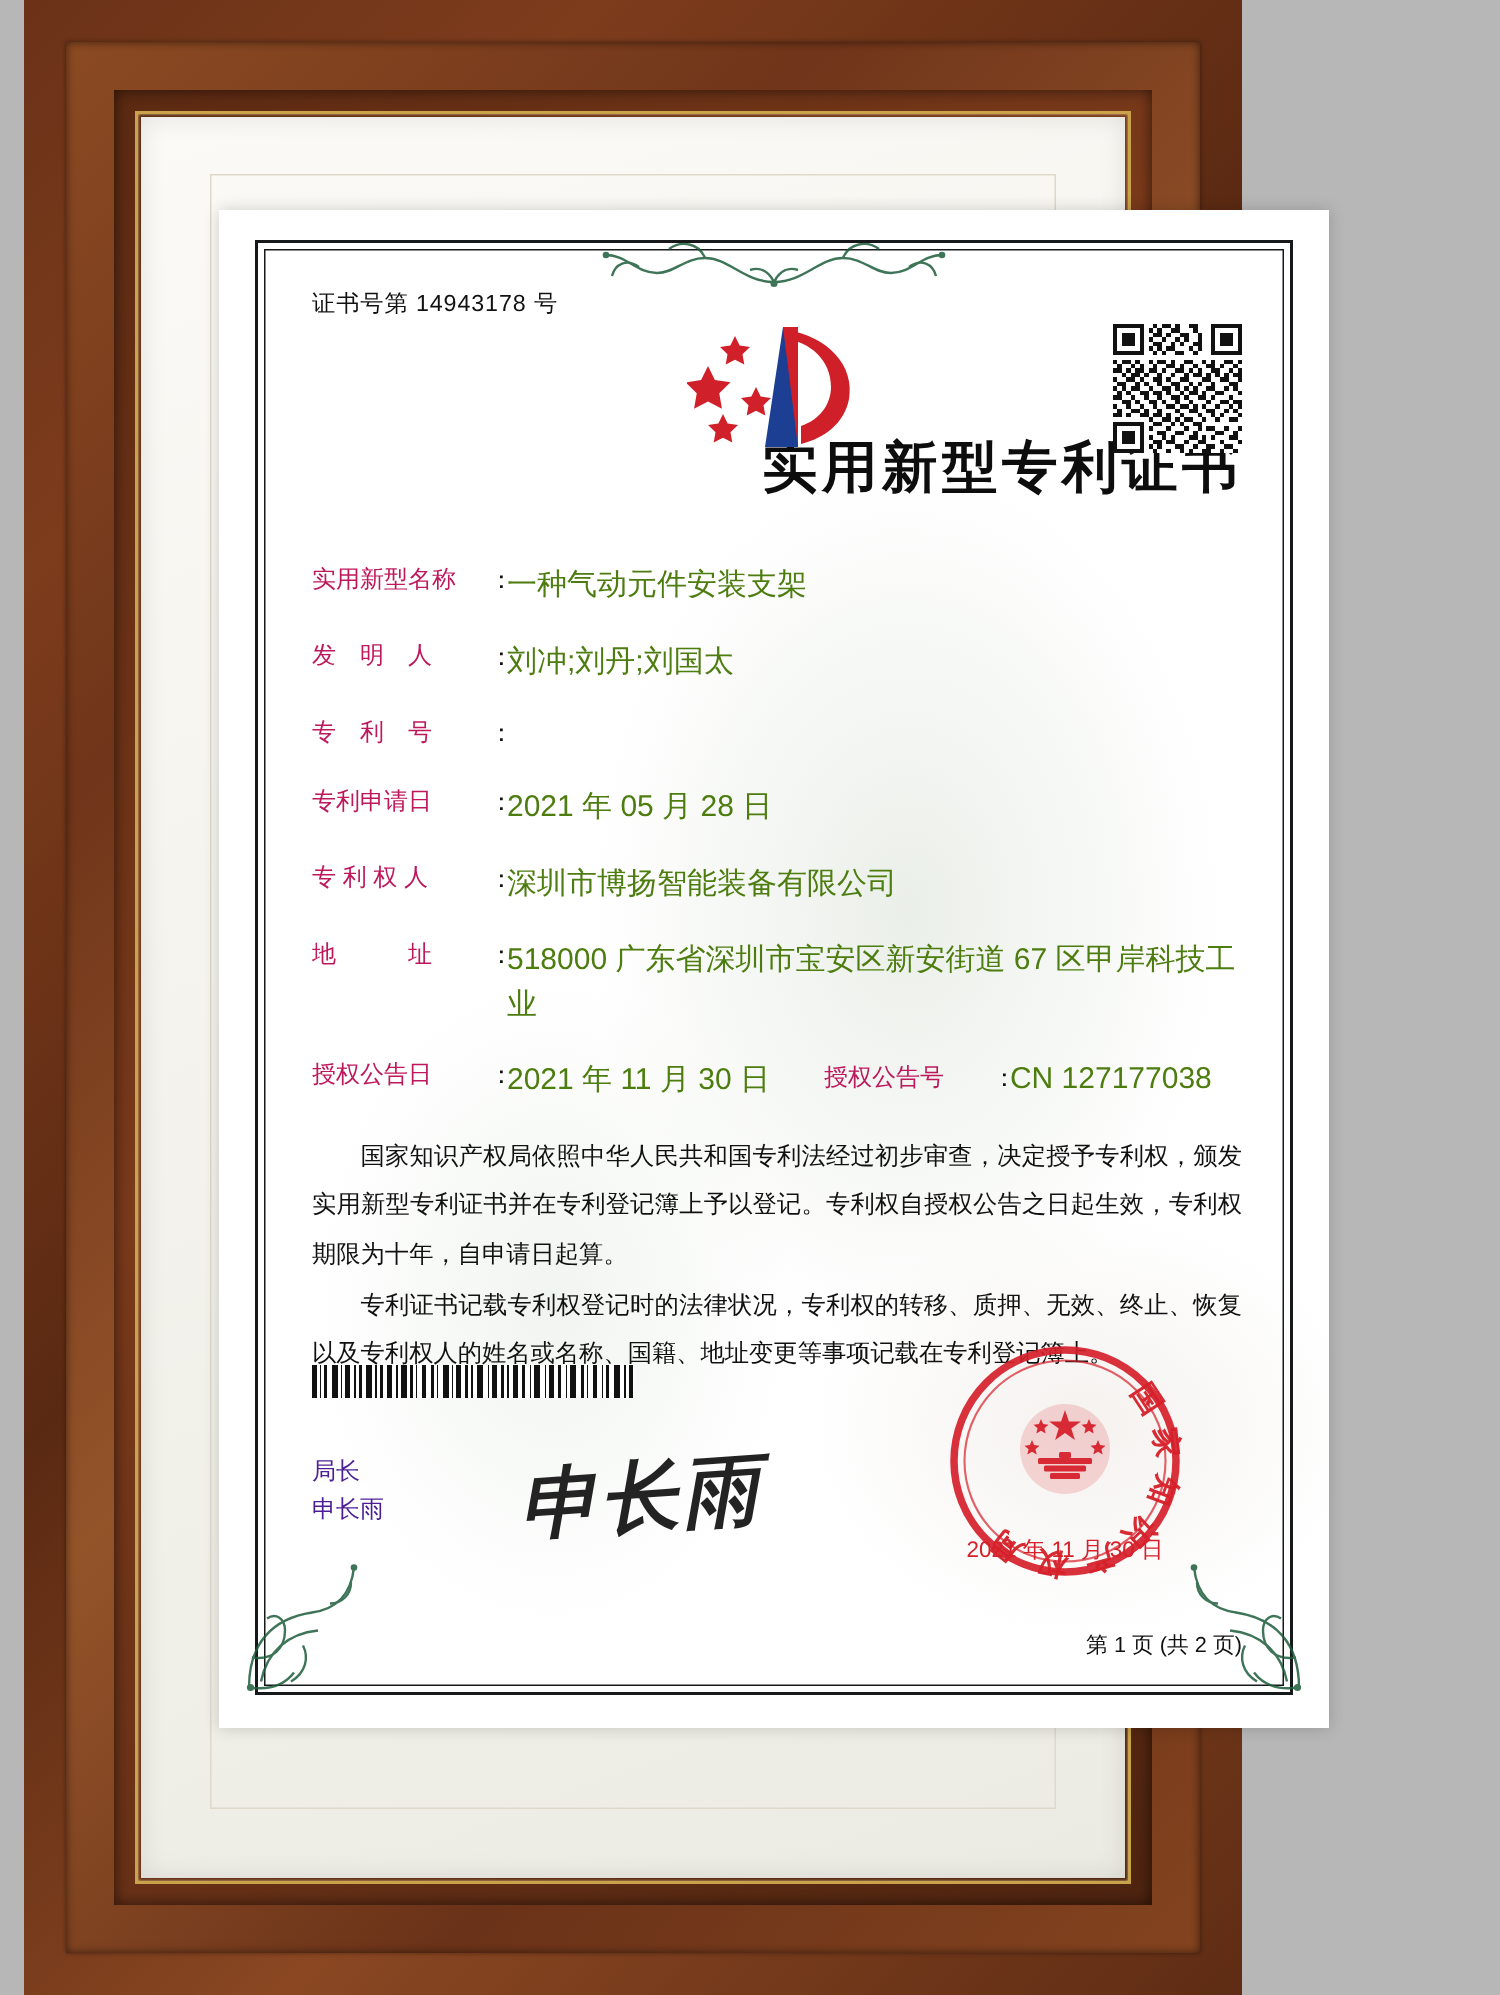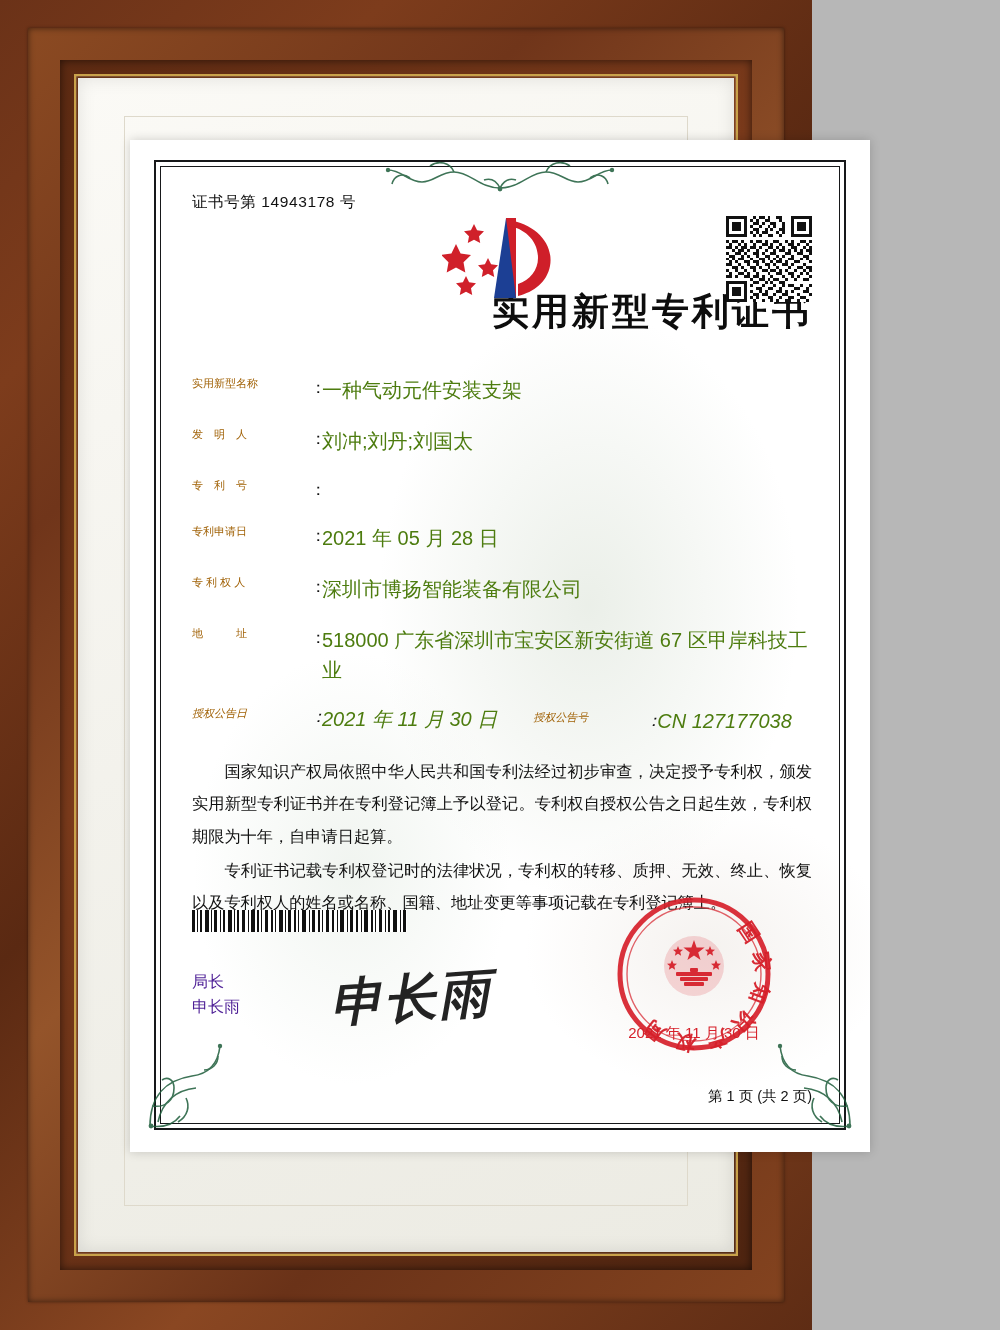--- a/index.html
+++ b/index.html
@@ -4,21 +4,21 @@
 <style>
   html,body{margin:0;padding:0;}
   body{
     width:1000px;height:1330px;
     font-family:"Liberation Serif", serif;
     background:#b7b7b7;
     overflow:hidden;
   }
   
   .frame-outer{
-    position:absolute;left:0;top:0;width:812px;height:1330px;
+    position:absolute;left:16px;top:0;width:812px;height:1330px;
     background:linear-gradient(135deg,#6b3218 0%,#7d3c1c 18%,#5a2912 45%,#8a4722 70%,#5e2c14 100%);
     box-sizing:border-box;
   }
   .frame-bevel{
     position:absolute;left:28px;top:28px;right:28px;bottom:28px;
     background:linear-gradient(135deg,#8b4a22 0%,#70351a 25%,#94542a 50%,#6a3218 75%,#83431f 100%);
     box-shadow:inset 0 0 6px rgba(0,0,0,.55), 0 0 3px rgba(0,0,0,.4);
   }
   .frame-inner-edge{
     position:absolute;left:60px;top:60px;right:60px;bottom:60px;
@@ -83,31 +83,31 @@
   .title{
     text-align:right;margin-top:74px;
     font-family:"Liberation Sans", sans-serif;
     font-weight:bold;font-size:37px;letter-spacing:3px;color:#0d0d0d;
   }
   .fields{margin-top:38px;font-size:17px;color:#111;}
   .row{display:flex;align-items:flex-start;margin-bottom:21px;line-height:1.5;}
   .lab{
     width:118px;flex:0 0 118px;
     font-family:"Liberation Sans", sans-serif;
-    font-size:11px;color:#a16207;
+    font-size:16px;color:#be185d;
     display:flex;justify-content:space-between;
   }
   .colon{width:12px;flex:0 0 12px;text-align:left;font-family:"Liberation Sans", sans-serif;font-size:16.5px;}
   .val{
     flex:1;
     font-family:"Liberation Sans", sans-serif;
     font-size:20px;color:#4d7c0f;
   }
   .addr-second{margin-left:130px;margin-top:-14px;margin-bottom:18px;font-family:"Liberation Sans", sans-serif;font-size:16.5px;}
-  .row-2col{display:flex;align-items:flex-end;margin-bottom:6px;font-style:italic;}
+  .row-2col{display:flex;align-items:center;margin-bottom:6px;}
   .col-b{margin-left:36px;display:flex;}
   .col-b .lab{width:112px;flex:0 0 112px;}
   .para{
     margin-top:22px;font-family:"Liberation Sans", sans-serif;
     font-size:16.2px;line-height:2.0;color:#111;text-align:justify;
   }
   .para p{margin:0 0 2px 0;text-indent:2em;}
   
   .barcode{
     position:absolute;left:0;bottom:180px;width:215px;height:22px;

